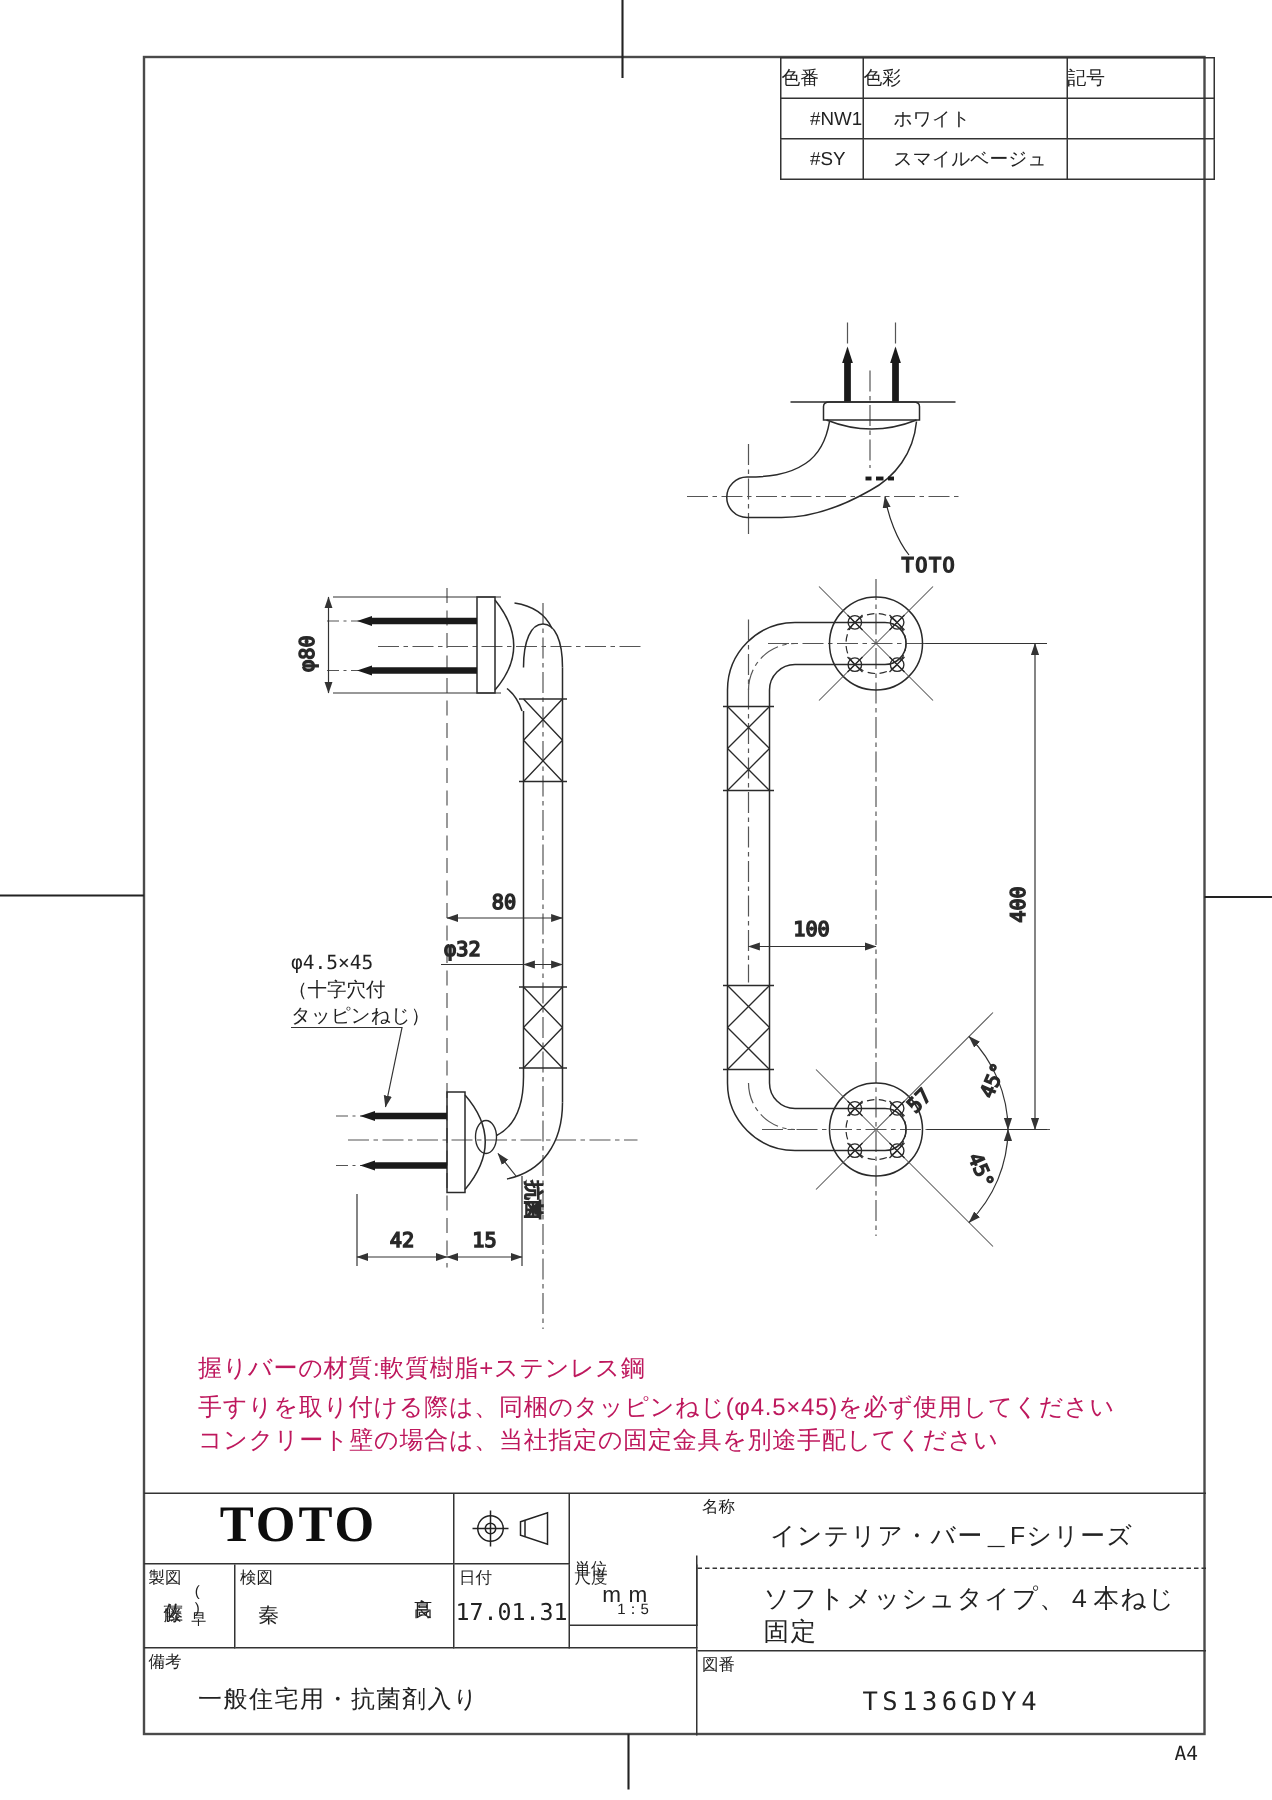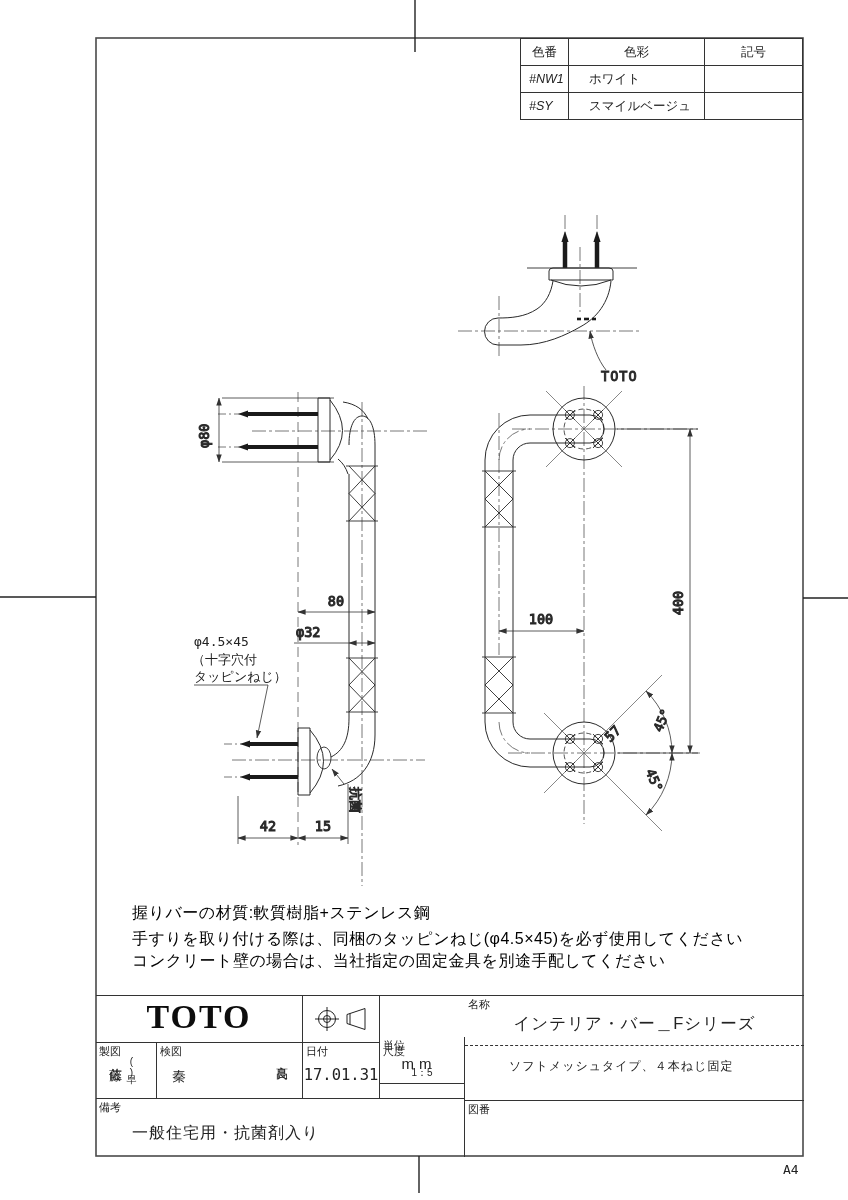--- a/index.html
+++ b/index.html
@@ -2,25 +2,25 @@
 <html><head>
 <meta charset="utf-8">
 <style>
   html,body{margin:0;padding:0;background:#fff;}
   body{width:848px;height:1200px;position:relative;font-family:"Liberation Sans",sans-serif;color:#222;}
   .abs{position:absolute;}
   svg text{font-family:"DejaVu Sans Mono","Liberation Sans",sans-serif;fill:#222;}
   
   .color-table{position:absolute;left:520px;top:38px;border-collapse:collapse;table-layout:fixed;}
   .color-table td,.color-table th{border:1px solid #333;font-weight:normal;font-size:12.5px;height:26px;padding:0;}
-  .color-table th{text-align:center;margin-top:32px;}
-  .color-table td.code{padding-left:8px;font-style:italic;}
+  .color-table th{text-align:left;margin-top:32px;}
+  .color-table td.code{padding-left:19px;}
   .color-table td.name{padding-left:20px;text-align:left;}
   
-  .notes{position:absolute;left:132px;top:902px;font-size:16px;letter-spacing:0.5px;color:#000000;}
+  .notes{position:absolute;left:132px;top:902px;font-size:16px;letter-spacing:0.5px;color:#be185d;}
   .notes p{margin:0;line-height:22.5px;}
   .notes p.first{margin-bottom:3px;}
   
   .tb{position:absolute;left:96px;top:995px;width:708px;height:161px;border-top:1.5px solid #333;box-sizing:border-box;}
   .cell{position:absolute;border-right:1px solid #333;border-bottom:1px solid #333;box-sizing:border-box;}
   .cell .lbl{position:absolute;left:3px;top:1px;font-size:11px;color:#1c1c1c;}
   .logo-cell{left:0;top:0;width:207px;height:47px;}
   .logo{position:absolute;left:0;right:0;top:2px;text-align:center;font-family:"Liberation Serif",serif;font-weight:bold;font-size:34px;letter-spacing:2px;color:#0d0d0d;}
   .sym-cell{left:207px;top:0;width:77px;height:47px;}
   .unit-cell{left:284px;top:0;width:85px;height:47px;border-right:1px solid #333;margin-top:41px;}
@@ -326,20 +326,21 @@
   </div>
   <div class="cell name-cell">
     <span class="lbl">名称</span>
     <div class="center-val" style="top:17px;font-size:16.5px;letter-spacing:1px;">インテリア・バー＿Fシリーズ</div>
   </div>
   <div class="cell rem-cell">
     <span class="lbl">備考</span>
     <div style="position:absolute;left:36px;top:24px;font-size:16px;letter-spacing:1px;">一般住宅用・抗菌剤入り</div>
   </div>
   <div class="cell type-cell">
-    <div style="position:absolute;left:44px;top:9px;width:292px;font-size:12px;letter-spacing:1px;line-height:22px;">ソフトメッシュタイプ、４本ねじ固定</div>
+    <div style="position:absolute;left:44px;top:9px;width:292px;font-size:17px;letter-spacing:1px;line-height:22px;">ソフトメッシュタイプ、４本ねじ固定</div>
   </div>
   <div class="cell num-cell">
     <span class="lbl">図番</span>
+    <div class="center-val" style="top:24px;font-size:17px;letter-spacing:3px;font-family:'DejaVu Sans Mono',monospace;">TS136GDY4</div>
   </div>
 </div>
 
 <div class="a4">A4</div>
 
 </body></html>

